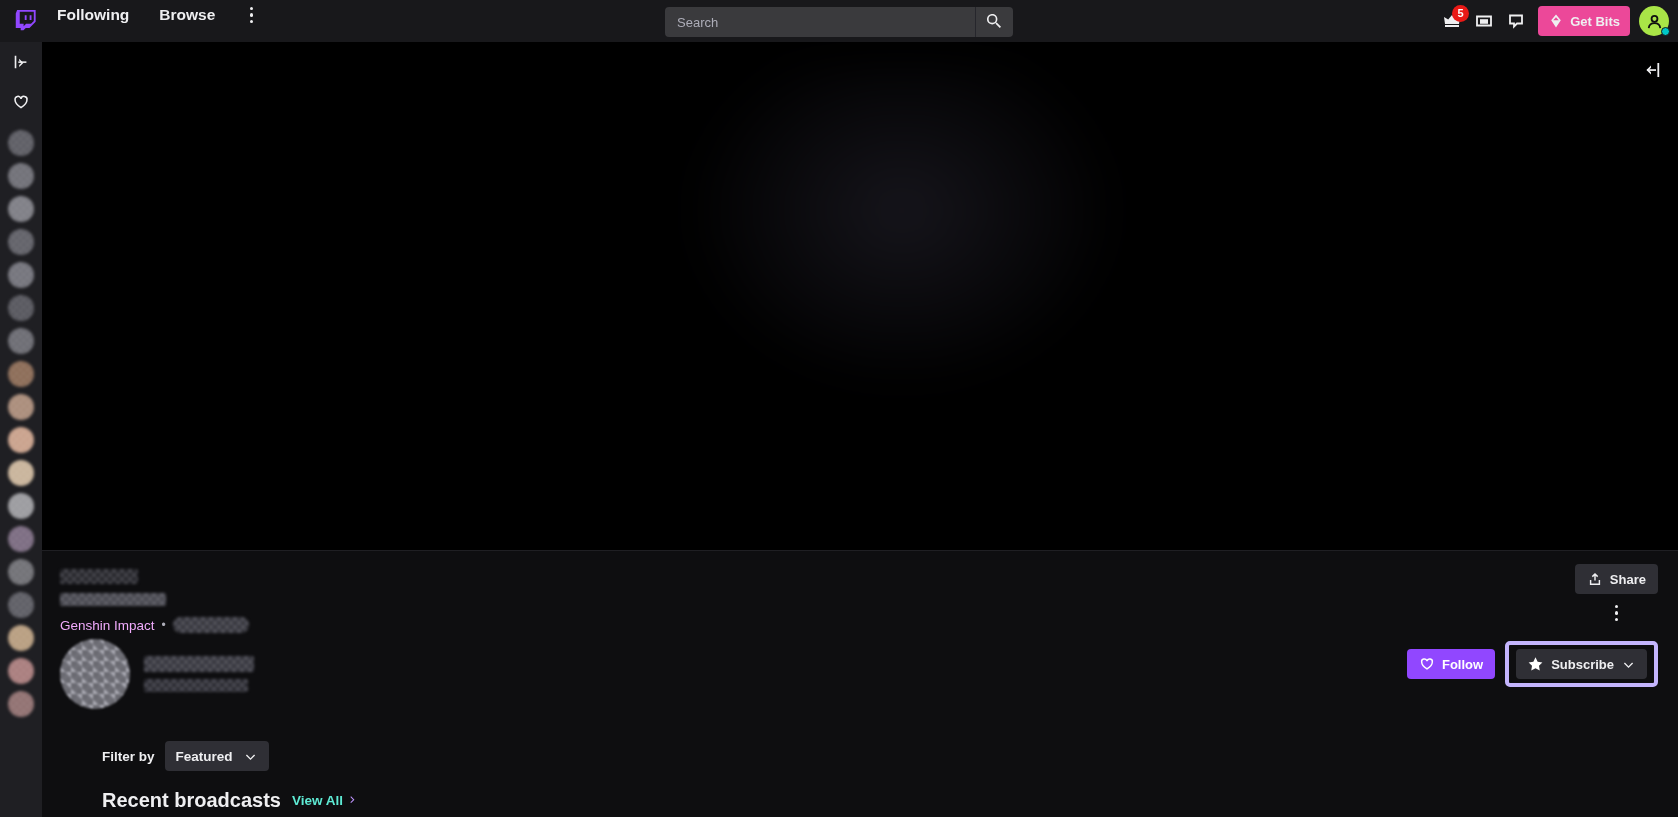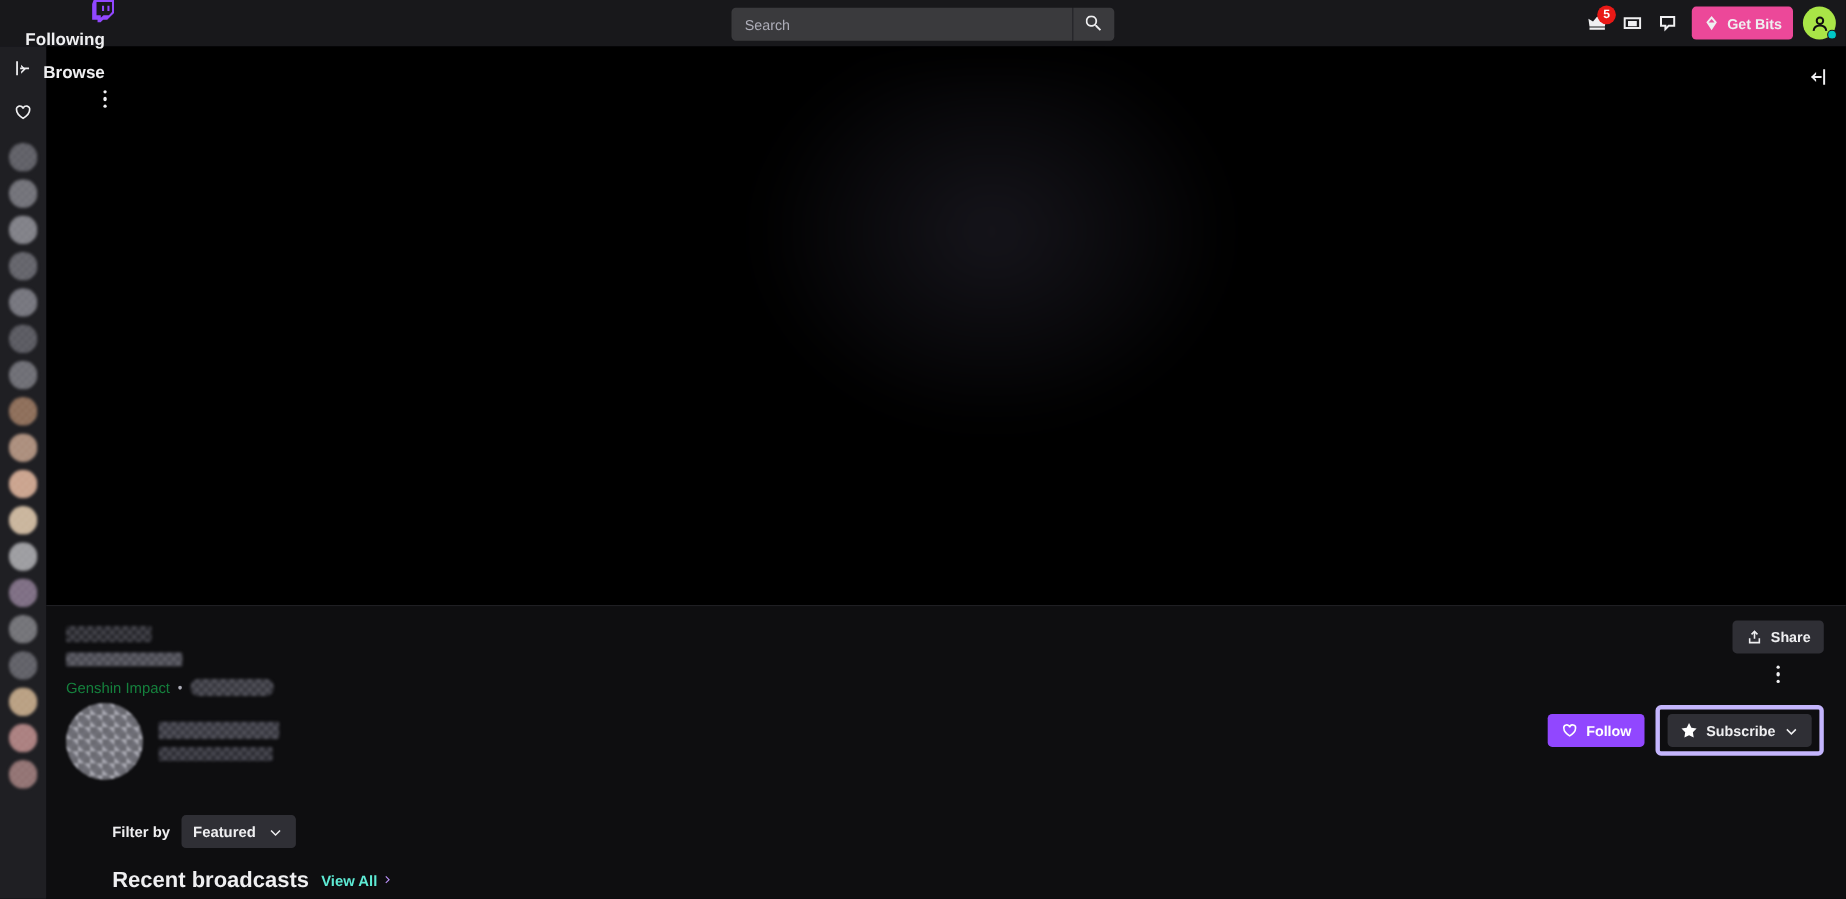--- a/index.html
+++ b/index.html
@@ -12,21 +12,21 @@
   }
 
   
   .topnav {
     position: absolute; top: 0; left: 0;
     width: 1678px; height: 42px;
     background: #18181b;
     display: flex; align-items: center;
     z-index: 40;
   }
-  .nav-left { display: flex; align-items: flex-end; height: 42px; padding-left: 8px; flex-direction: column; }
+  .nav-left { display: flex; align-items: flex-start; height: 42px; padding-left: 8px; }
   .twitch-logo {
     width: 34px; height: 42px;
     display: flex; align-items: center; justify-content: center;
     cursor: pointer;
   }
   .twitch-logo svg { width: 21px; height: 22px; }
   .nav-link {
     font-size: 15.5px; font-weight: 700; color: #efeff1;
     padding: 0 11px; height: 30px; line-height: 30px;
     margin: 0 4px; border-radius: 4px; cursor: pointer;
@@ -161,21 +161,21 @@
       linear-gradient(45deg, rgba(200,200,215,.22) 25%, transparent 25%, transparent 75%, rgba(200,200,215,.22) 75%);
     background-position: 0 0, 4px 4px;
     background-color: rgba(120,120,135,.20);
     filter: blur(1.6px);
     border-radius: 2px;
   }
   .blur-title { width: 78px; height: 15px; margin-bottom: 9px; }
   .blur-sub   { width: 106px; height: 13px; margin-bottom: 11px;
     background-color: rgba(160,160,175,.38); }
   .cat-row { display: flex; align-items: center; gap: 7px; font-size: 13.5px; }
-  .cat-link { color: #15803d; cursor: pointer; }
+  .cat-link { color: #f0abfc; cursor: pointer; }
   .cat-dot { color: #adadb8; font-size: 12px; }
   .blur-tag { width: 76px; height: 16px; border-radius: 9px;
     background-color: rgba(140,140,155,.30); }
 
   .topright { position: absolute; top: 13px; right: 20px; display: flex; align-items: center; gap: 4px; flex-direction: column; }
   .share-btn {
     display: flex; align-items: center; gap: 7px;
     height: 30px; padding: 0 12px;
     background: #2f2f35; border-radius: 4px; cursor: pointer;
     font-size: 13px; font-weight: 700; color: #efeff1;

